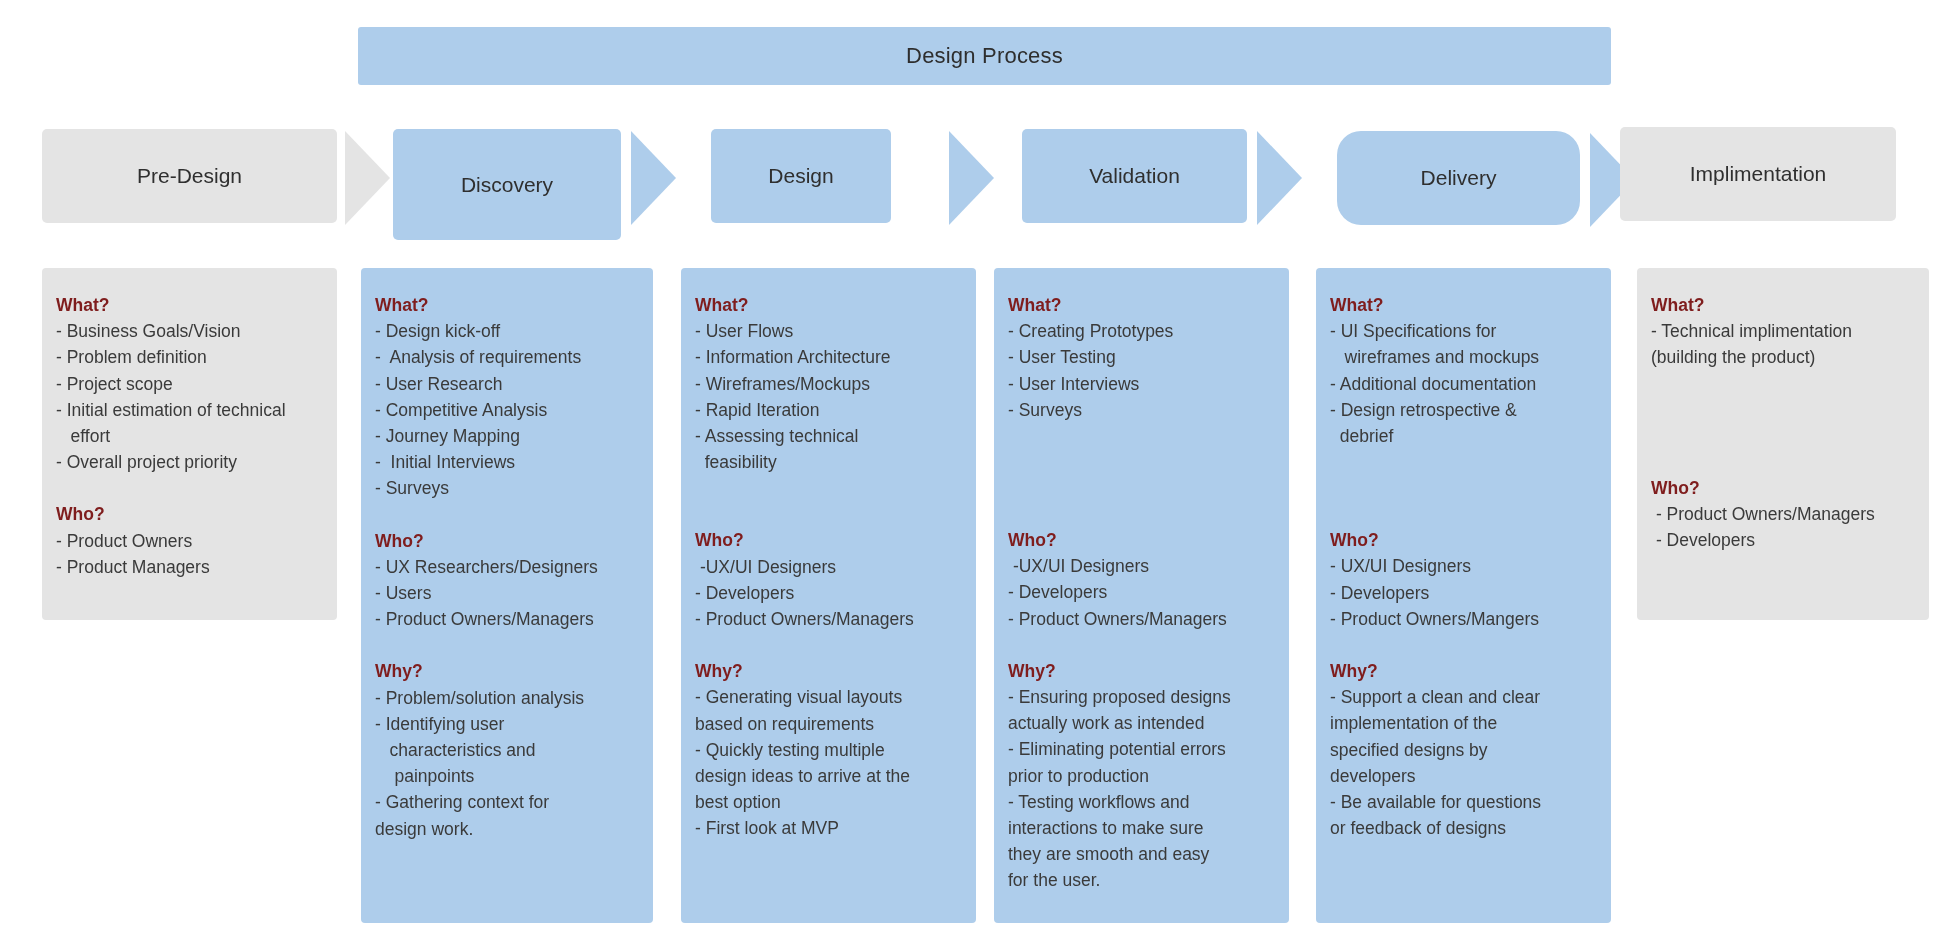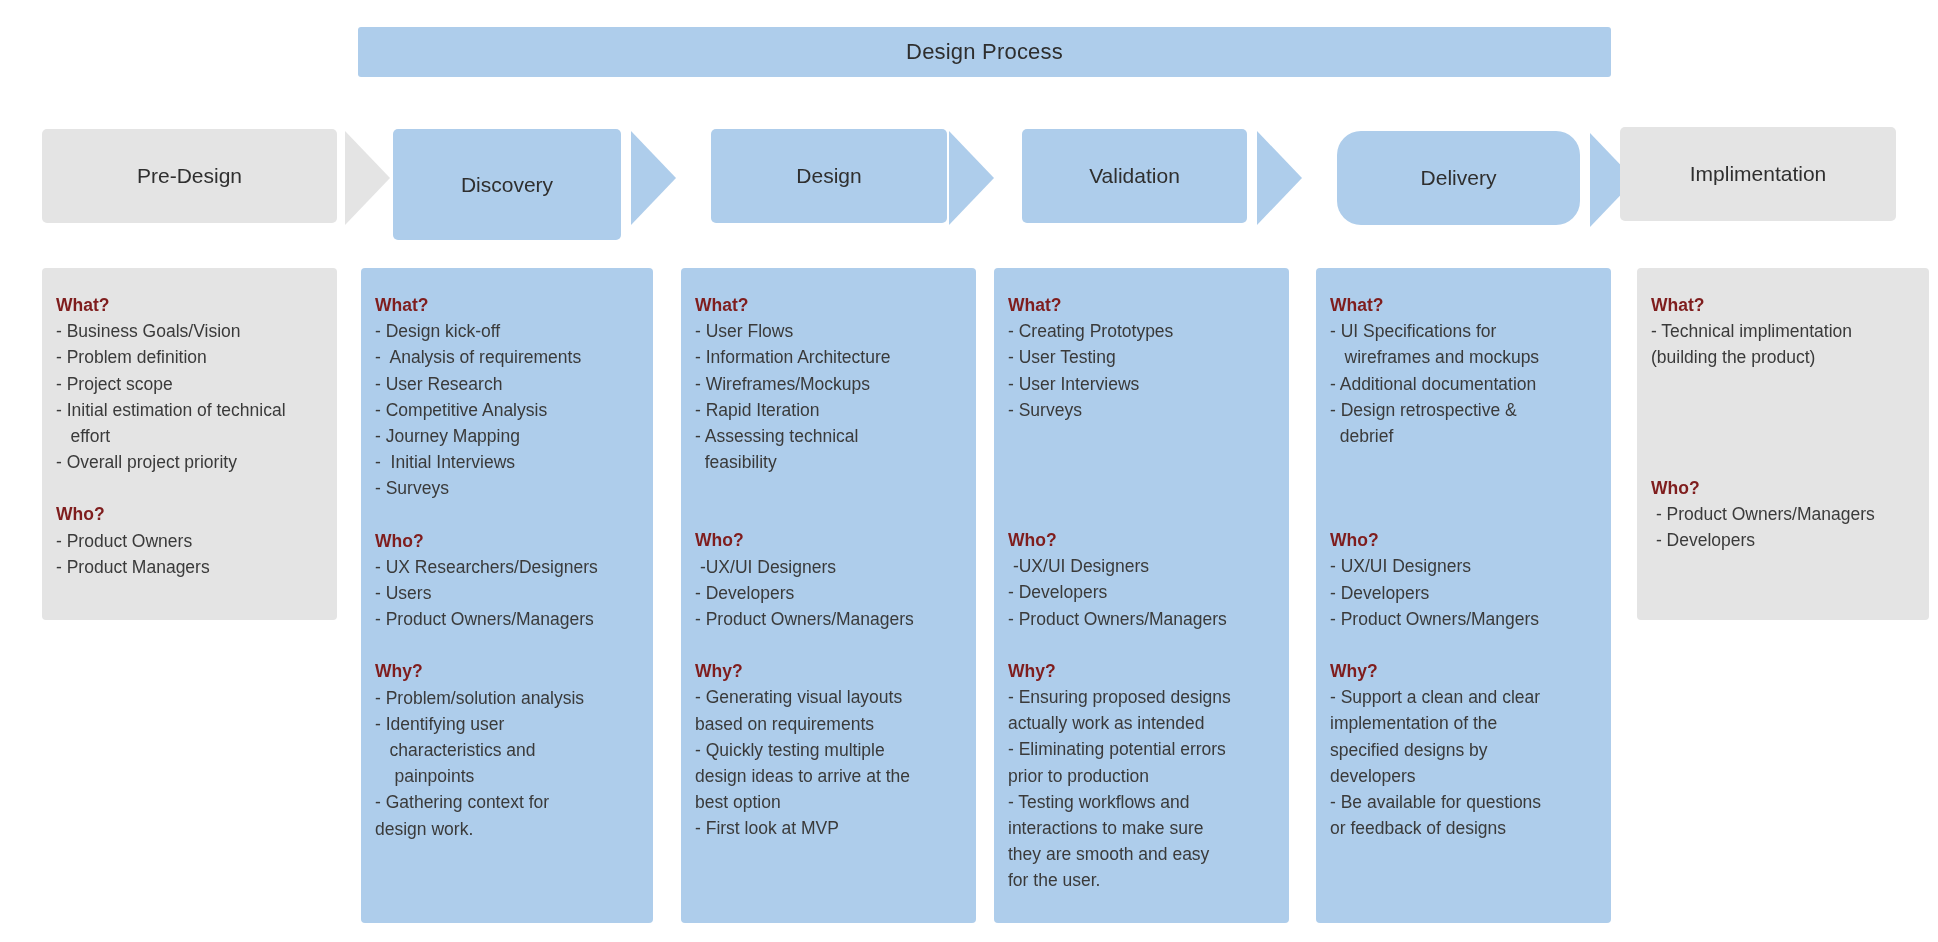--- a/index.html
+++ b/index.html
@@ -15,21 +15,21 @@
     position: relative;
     overflow: hidden;
   }
 
   
   #title-banner {
     position: absolute;
     left: 358px;
     top: 27px;
     width: 1253px;
-    height: 50px;
+    height: 58px;
     background: #aecdeb;
     border-radius: 3px;
     display: flex;
     align-items: center;
     justify-content: center;
   }
   #title-banner .title-text {
     font-size: 22px;
     color: #2e2e2e;
     letter-spacing: 0.2px;
@@ -111,21 +111,21 @@
   <div class="stage-box stage-gray" style="left:42px; top:4px; width:295px; height:94px;">
     <span class="stage-label">Pre-Design</span>
   </div>
   <div class="stage-arrow arrow-gray" style="left:345px; top:6px;"></div>
 
   <div class="stage-box stage-blue" style="left:393px; top:4px; width:228px; height:111px;">
     <span class="stage-label">Discovery</span>
   </div>
   <div class="stage-arrow arrow-blue" style="left:631px; top:6px;"></div>
 
-  <div class="stage-box stage-blue" style="left:711px; top:4px; width:236px; height:94px;">
+  <div class="stage-box stage-blue" style="left:711px; top:4px; width:180px; height:94px;">
     <span class="stage-label">Design</span>
   </div>
   <div class="stage-arrow arrow-blue" style="left:949px; top:6px;"></div>
 
   <div class="stage-box stage-blue" style="left:1022px; top:4px; width:225px; height:94px;">
     <span class="stage-label">Validation</span>
   </div>
   <div class="stage-arrow arrow-blue" style="left:1257px; top:6px;"></div>
 
   <div class="stage-box stage-blue" style="left:1337px; top:6px; width:243px; height:94px;border-radius:24px;">

